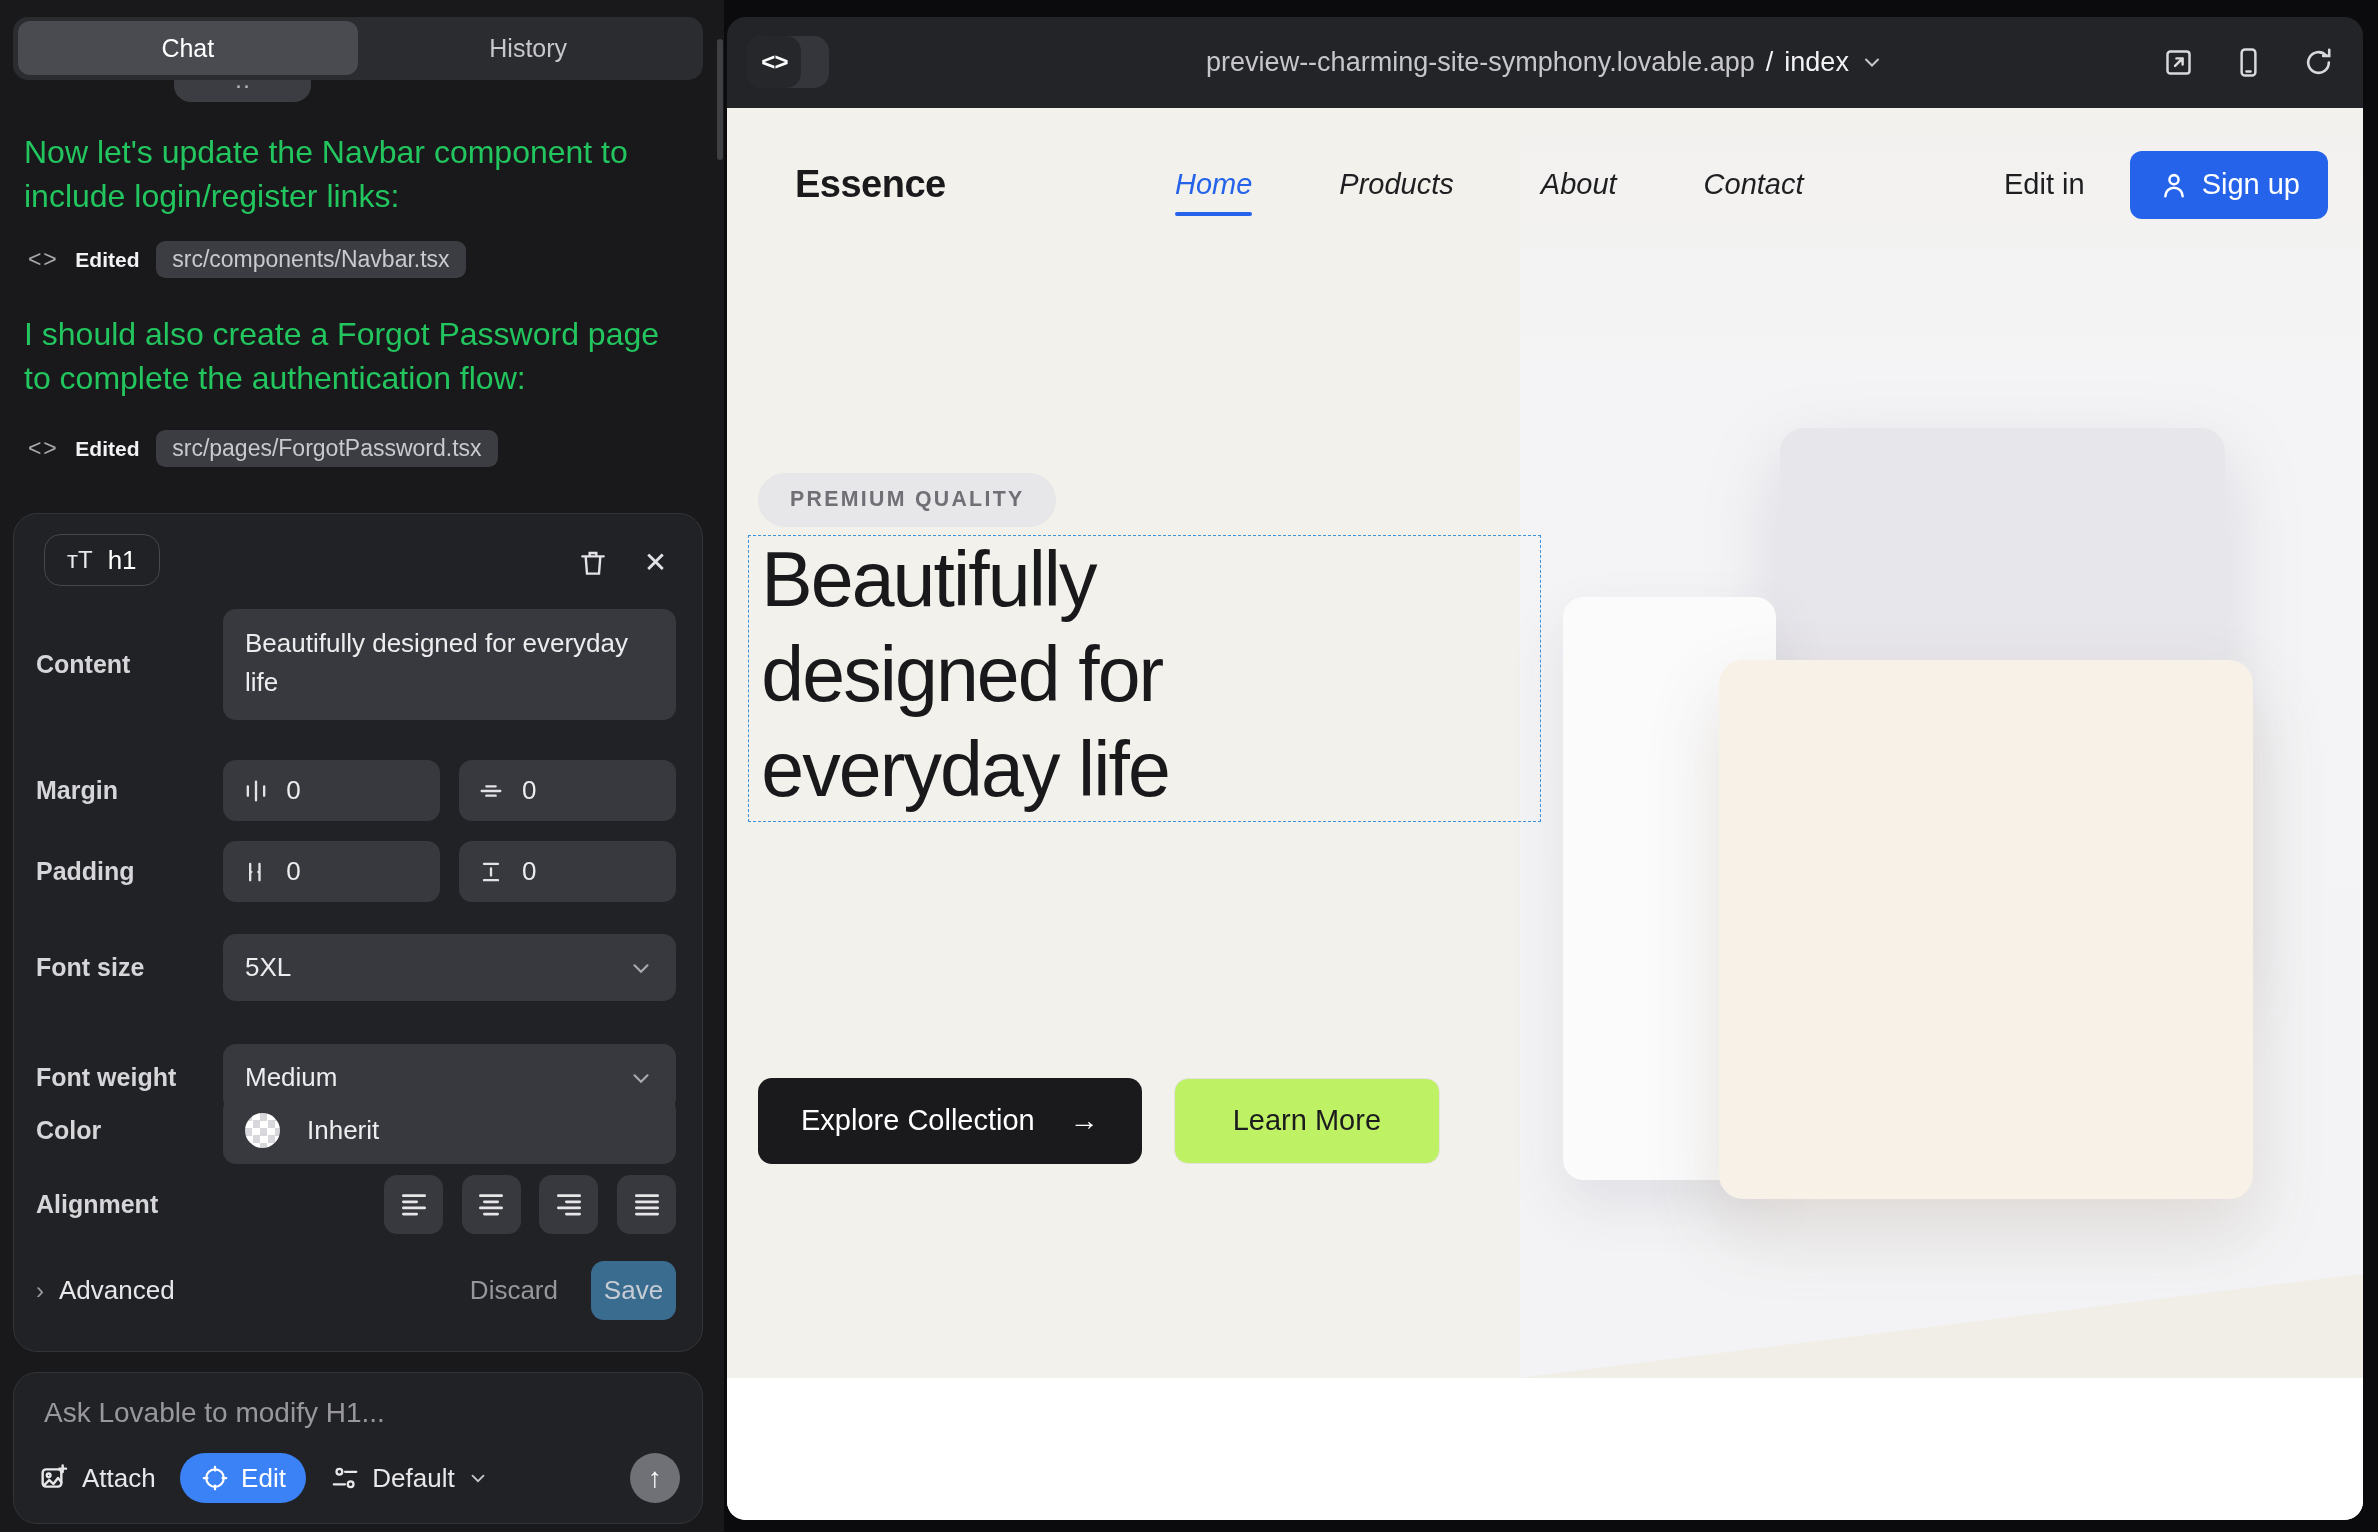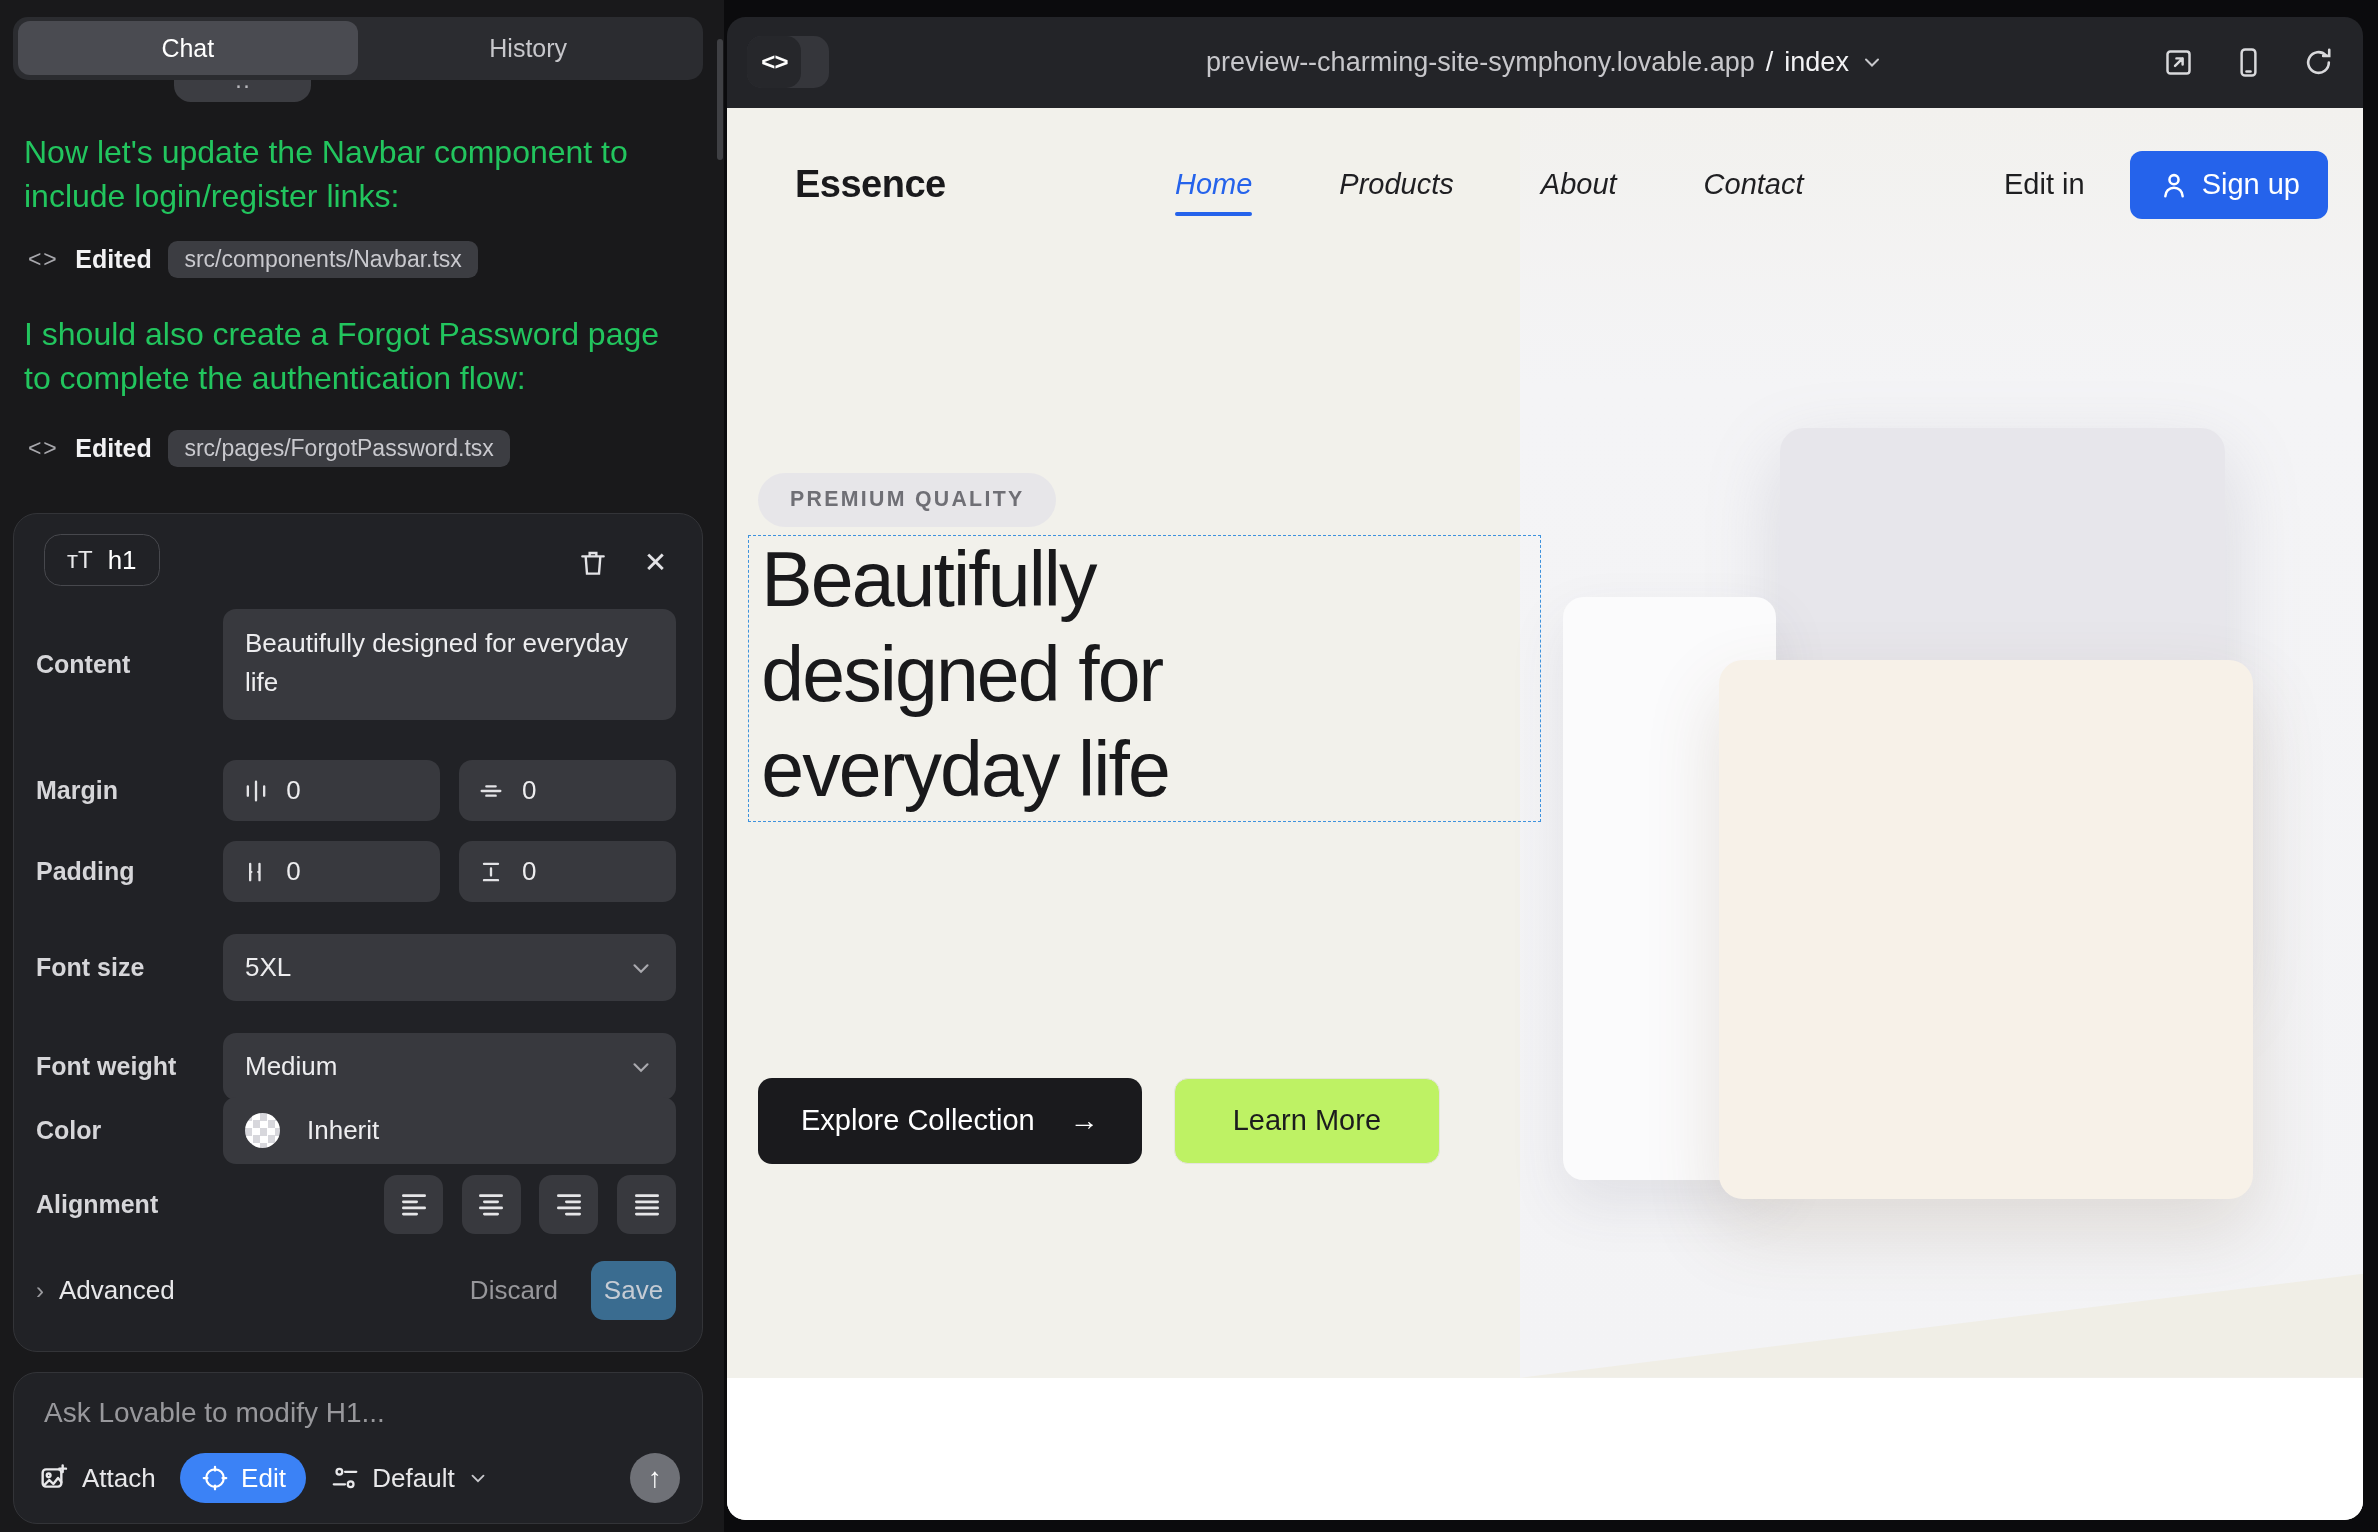--- a/index.html
+++ b/index.html
@@ -10,21 +10,21 @@
   
   .left { position:absolute; left:0; top:0; width:724px; height:1532px; background:#19191B; }
   .tabs { position:absolute; left:13px; top:16.7px; width:690px; height:63px; background:#2B2C30; border-radius:15px; display:flex; padding:4.6px; }
   .tab { flex:1; border-radius:12px; display:flex; align-items:center; justify-content:center; font-size:25px; color:#C7C7CB; cursor:pointer; }
   .tab.active { background:#4A4B51; color:#FFFFFF; }
   .peek { position:absolute; left:174px; top:80px; width:137px; height:22px; background:#3C3D42; border-radius:0 0 16.7px 16.7px; color:#B9B9BD; font-size:24px; text-align:center; line-height:9.3px; overflow:hidden; }
   .scroll-thumb { position:absolute; right:0.9px; top:39px; width:6.5px; height:121px; background:#3F4044; border-radius:3.7px; }
   .msg { position:absolute; left:24px; width:660px; font-size:32px; line-height:44px; color:#22c55e; }
   .editrow { position:absolute; left:28px; display:flex; align-items:center; gap:16.7px; height:41px; }
   .codeglyph { color:#A7A7AC; font-size:23px; letter-spacing:1.9px; }
-  .edited { color:#F2F2F4; font-weight:bold; font-size:25px; }
+  .edited { color:#F2F2F4; font-weight:bold; font-size:21px; }
   .chip { background:#3C3D42; color:#C9C9CE; font-size:23px; padding:4.6px 16px; border-radius:9.3px; white-space:nowrap; cursor:pointer; }
 
   
   .editor { position:absolute; left:13px; top:513px; width:690px; height:839px; background:#212226; border:1.9px solid #333438; border-radius:24px; }
   .tagpill { position:absolute; left:30px; top:20.4px; height:52px; padding:0 22px; border:1.9px solid #47484D; border-radius:16.7px; display:flex; align-items:center; gap:15px; color:#FFFFFF; font-size:26px; }
   .tagpill .tt { color:#E8E8EA; font-size:24px; }
   .iconbtn { position:absolute; top:28px; width:41px; height:41px; display:flex; align-items:center; justify-content:center; color:#E3E3E6; cursor:pointer; }
   .iconbtn.trash { right:89px; }
   .iconbtn.close { right:26px; font-size:28px; }
   .erow { position:absolute; left:22px; right:26px; display:flex; align-items:center; }
@@ -185,21 +185,21 @@
       <div class="erow" style="top:420px;height:67px">
         <div class="elabel">Font size</div>
         <div class="eselect">
           <span class="grow">5XL</span>
           <svg width="26" height="26" viewBox="0 0 24 24" fill="none" stroke="#A9A9AE" stroke-width="2" stroke-linecap="round">
               <path d="M6 9.5l6 6 6-6"></path>
             </svg>
         </div>
       </div>
 
-      <div class="erow" style="top:513px;height:79px">
+      <div class="erow" style="top:524px;height:79px">
         <div class="elabel">Font weight</div>
         <div class="eselect">
           <span class="grow">Medium</span>
           <svg width="26" height="26" viewBox="0 0 24 24" fill="none" stroke="#A9A9AE" stroke-width="2" stroke-linecap="round">
               <path d="M6 9.5l6 6 6-6"></path>
             </svg>
         </div>
       </div>
 
       <div class="erow" style="top:583px;height:67px">

